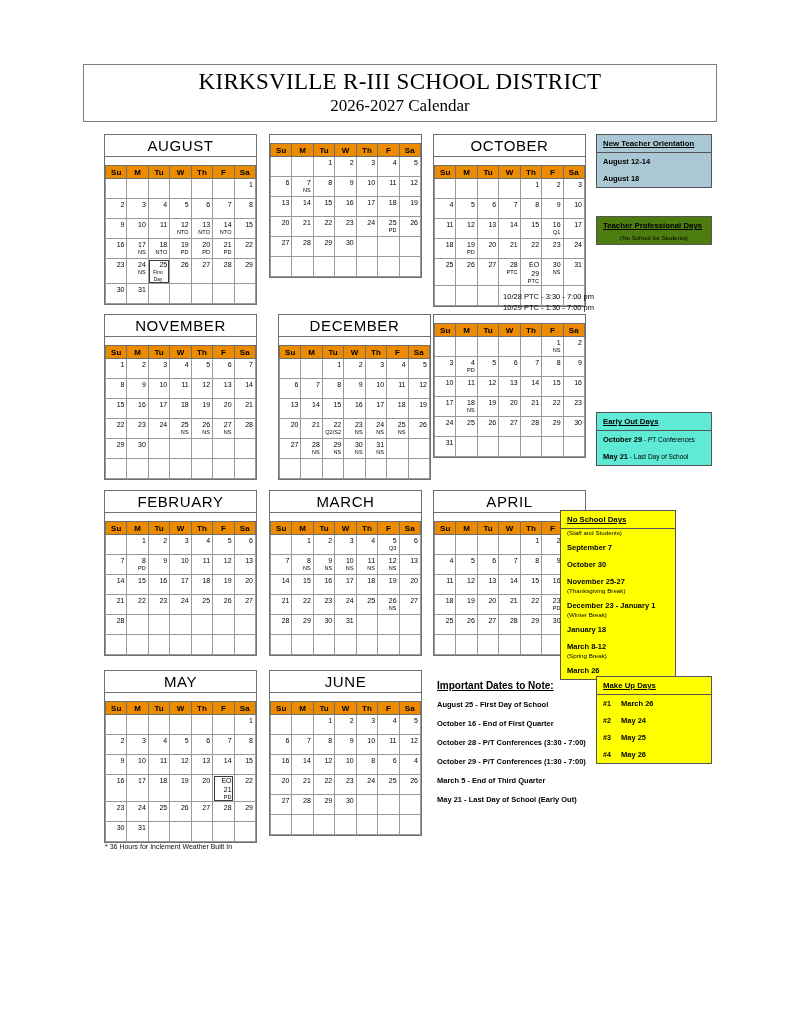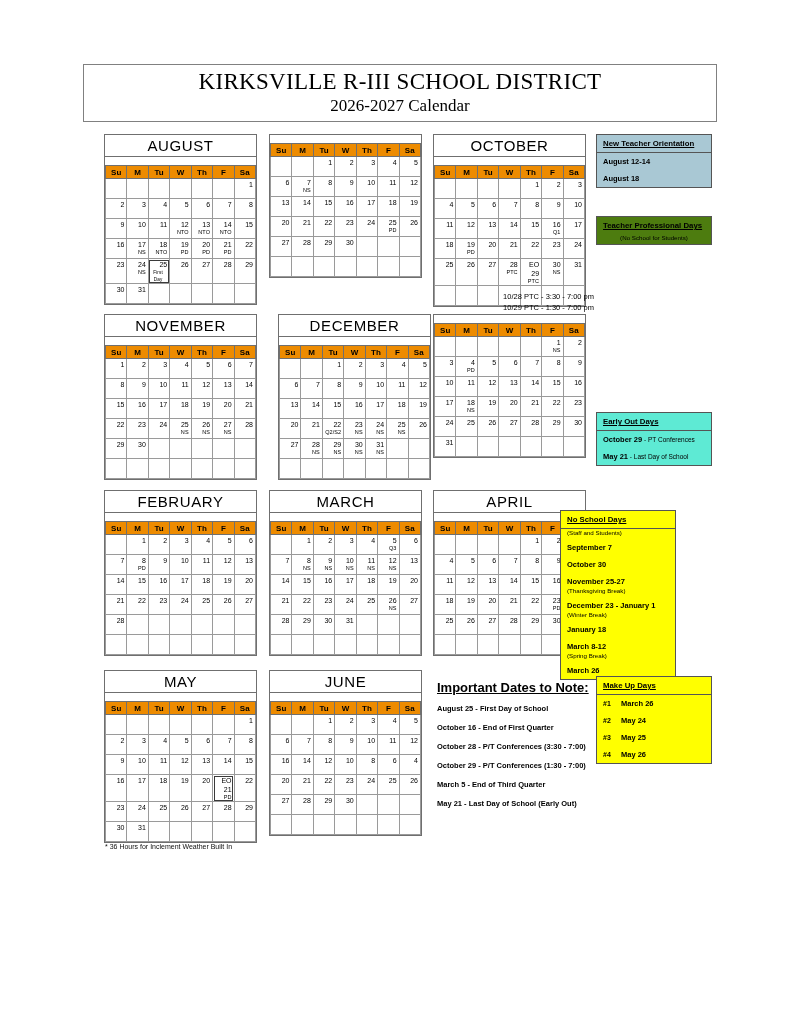--- a/index.html
+++ b/index.html
@@ -102,21 +102,21 @@
   #legend-pd  { left:596px; top:216px; background:#4d7c0f; }
   #legend-eo  { left:596px; top:412px; background:#5eead4; }
   #legend-ns  { left:560px; top:478px; background:#FFFF00;margin-top:32px; }
   #legend-mu  { left:596px; top:676px; background:#FFFF00; }
 
   
   #important {
     position:absolute; left:437px; top:680px; width:200px;
   }
   #important .ihead {
-    font-size:13px; font-weight:bold; text-decoration:underline; margin-bottom:9px;
+    font-size:10px; font-weight:bold; text-decoration:underline; margin-bottom:9px;
   }
   #important .irow { font-size:7.5px; margin-bottom:9px; line-height:10px; }
   #important .irow b { font-weight:bold; }
   #important .irow span { font-weight:bold;margin-top:29px; }
 
   
   #footnote {
     position:absolute; left:105px; top:843px;
     font-size:7px; color:#111;
   }

